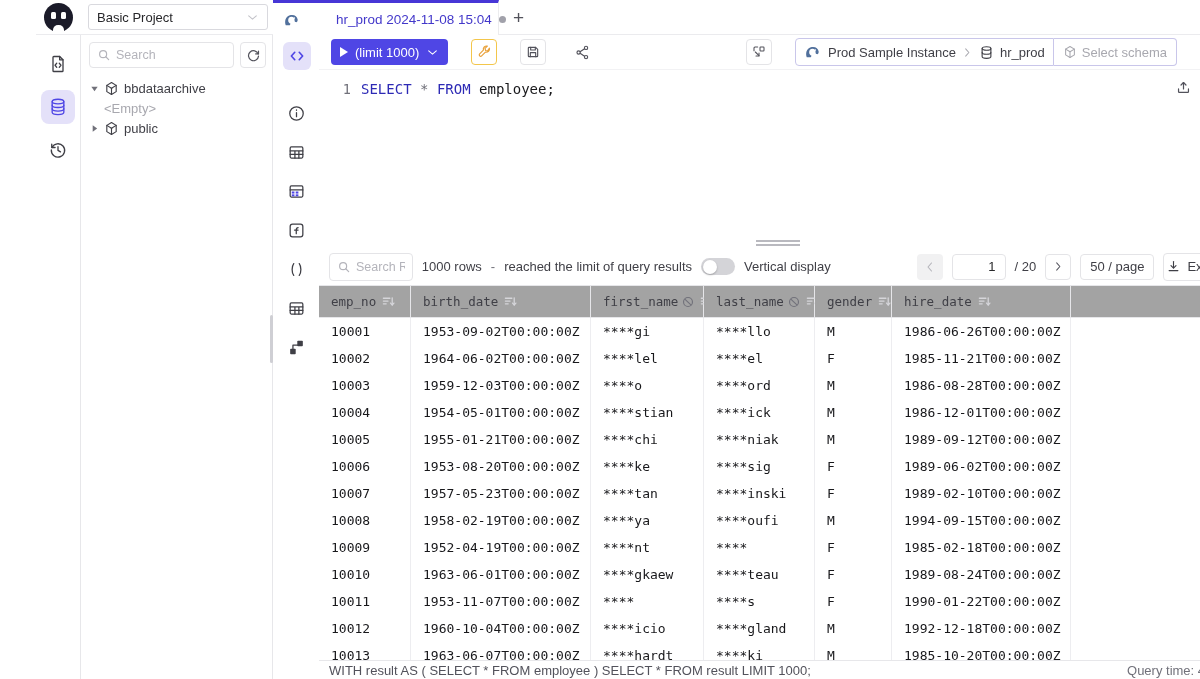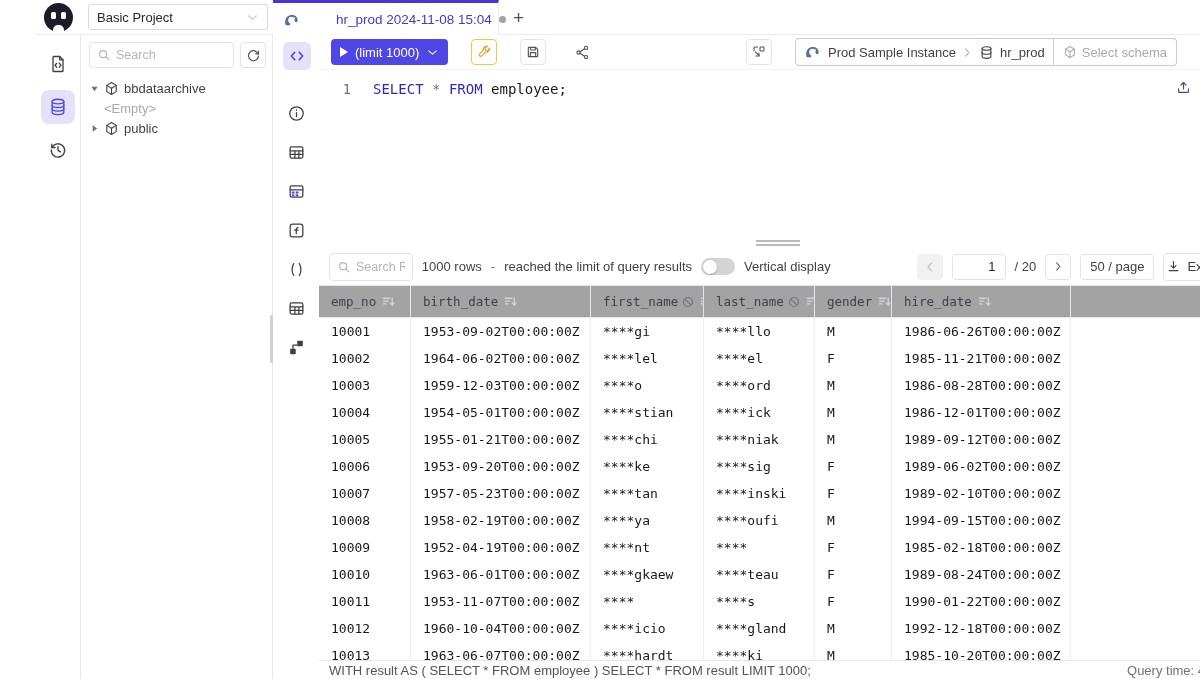--- a/index.html
+++ b/index.html
@@ -59,21 +59,21 @@
   .conn-group { display:flex; height:28px; }
   .conn-a { border:1px solid #c9c6ea; border-radius:4px 0 0 4px; display:flex; align-items:center; gap:6px; padding:0 8px; cursor:pointer; background:#fff; }
   .conn-b { border:1px solid #c9c6ea; border-left:none; border-radius:0 4px 4px 0; display:flex; align-items:center; gap:5px; padding:0 9px; cursor:pointer; background:#fff; color:#a8a8af; }
   .conn-a .txt { color:#3f3f46; white-space:nowrap; }
   .ai-btn { width:26px; height:26px; background:#f4f4f5; border-radius:4px; display:flex; align-items:center; justify-content:center; cursor:pointer; color:#6b6b74; }
   .pg-wrap { position:relative; width:18px; height:18px; flex:none; }
 
   
   .editor { position:relative; height:166px; background:#fff; font-family:"DejaVu Sans Mono", monospace; }
   .gutter { position:absolute; left:0; top:11px; width:32px; text-align:right; color:#71717a; font-size:13.5px; }
-  .codeline { position:absolute; left:54px; top:11px; font-size:14px; color:#18181b; white-space:pre; }
+  .codeline { position:absolute; left:42px; top:11px; font-size:14px; color:#18181b; white-space:pre; }
   .tok-keyword { color:#2d2ab5; }
   .tok-star { color:#6d6d76; }
   .ed-upload { position:absolute; right:44px; top:9px; color:#52525b; cursor:pointer; }
   .ed-status-dot { position:absolute; right:22px; top:10px; width:14px; height:14px; border-radius:50%; background:#8ce0af; }
   .minimap { position:absolute; right:0; top:0; width:15px; height:100%; border-left:1px solid #f4f4f5; }
   .minimap .mline { width:9px; height:3px; background:#8886e5; margin:5px auto 0; }
 
   
   .panel-divider { height:12px; position:relative; background:#fff; }
   .drag-handle { position:absolute; left:50%; top:4px; transform:translateX(-50%); width:44px; height:6px; border-top:2px solid #b9b9bf; border-bottom:2px solid #b9b9bf; cursor:row-resize; }
@@ -571,21 +571,21 @@
             <div class="dcell row-odd">1986-12-01T00:00:00Z</div>
             <div class="dcell filler row-odd"></div>
             <div class="dcell row-even">10005</div>
             <div class="dcell row-even">1955-01-21T00:00:00Z</div>
             <div class="dcell row-even">****chi</div>
             <div class="dcell row-even">****niak</div>
             <div class="dcell row-even">M</div>
             <div class="dcell row-even">1989-09-12T00:00:00Z</div>
             <div class="dcell filler row-even"></div>
             <div class="dcell row-odd">10006</div>
-            <div class="dcell row-odd">1953-09-20T00:00:00Z</div>
+            <div class="dcell row-odd">1953-08-20T00:00:00Z</div>
             <div class="dcell row-odd">****ke</div>
             <div class="dcell row-odd">****sig</div>
             <div class="dcell row-odd">F</div>
             <div class="dcell row-odd">1989-06-02T00:00:00Z</div>
             <div class="dcell filler row-odd"></div>
             <div class="dcell row-even">10007</div>
             <div class="dcell row-even">1957-05-23T00:00:00Z</div>
             <div class="dcell row-even">****tan</div>
             <div class="dcell row-even">****inski</div>
             <div class="dcell row-even">F</div>

